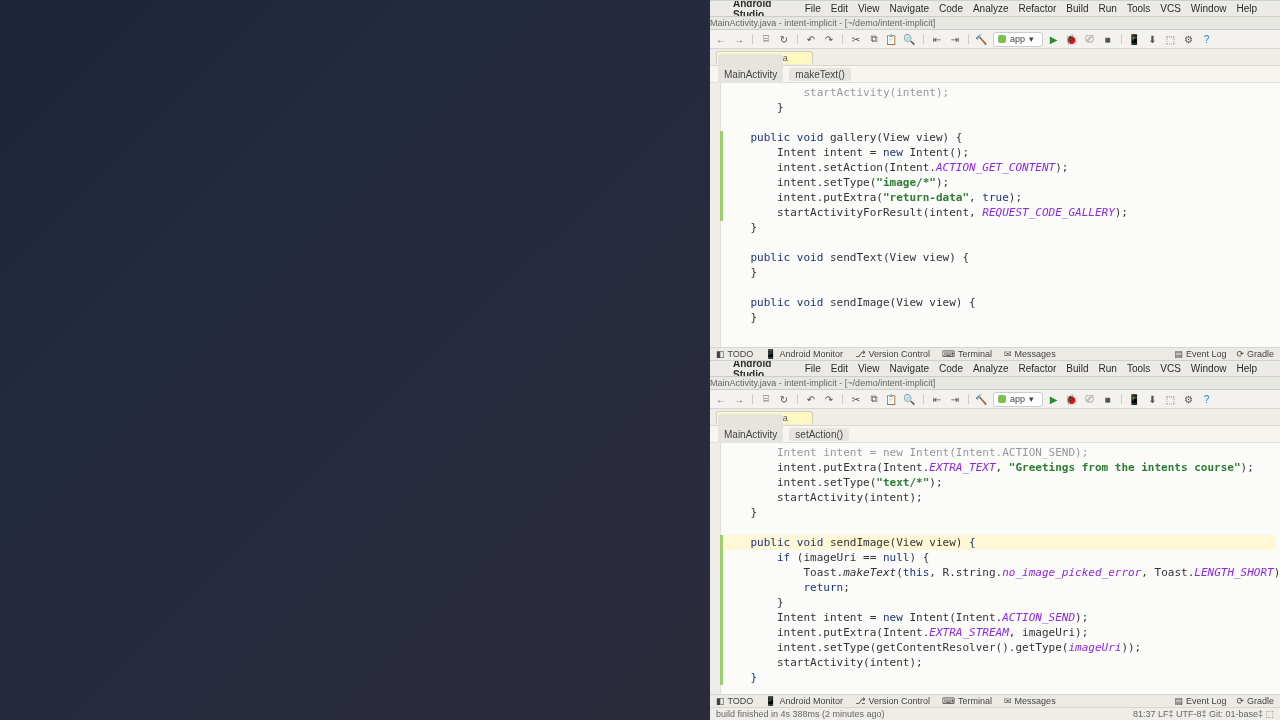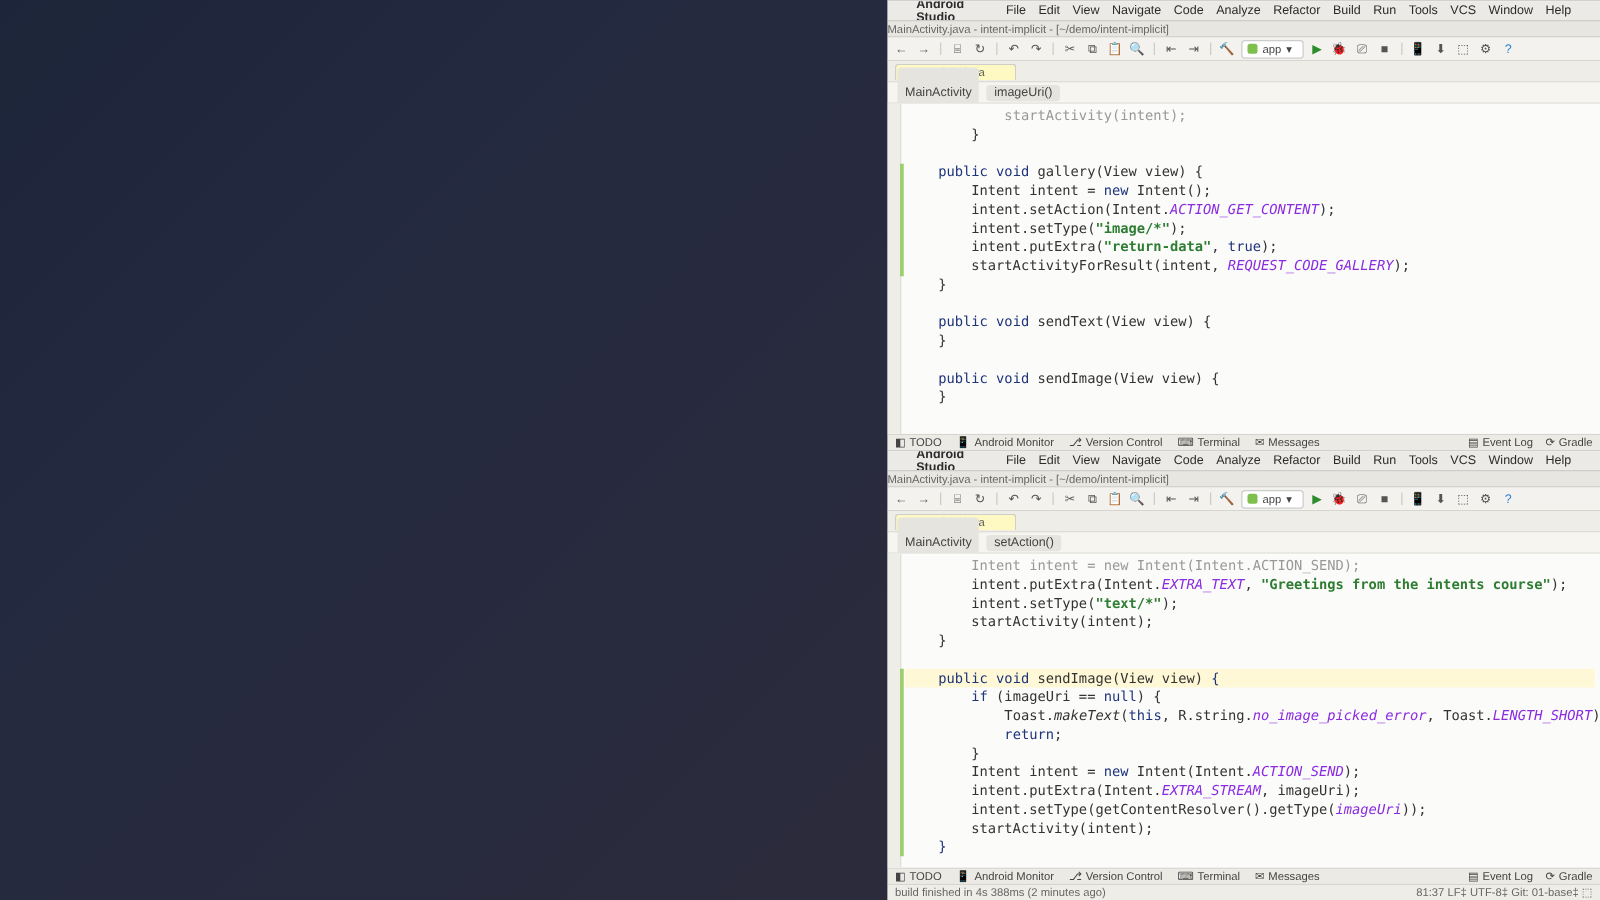--- a/index.html
+++ b/index.html
@@ -99,21 +99,21 @@
         <span class="tbtn">⬇</span>
         <span class="tbtn">⬚</span>
         <span class="tbtn">⚙</span>
         <span class="tbtn" style="color:#2a7fd4;">?</span>
       </div>
       <div class="filetab">
         <span class="tab">Activity.java</span>
       </div>
       <div class="crumb">
         <span class="cls">MainActivity</span>
-        <span class="mth">imageUri()</span>
+        <span class="mth">makeText()</span>
       </div>
       <div class="editor">
         <div class="gutter"></div>
         <div class="greenbar" style="top:48px;height:90px;"></div>
         <div class="code" id="code-top"><div>            <span class="com">startActivity(intent);</span></div><div>        <span>}</span></div><div>&nbsp;</div><div>    <span class="kw">public void </span><span>gallery(View view) {</span></div><div>        <span>Intent intent = </span><span class="kw">new </span><span>Intent();</span></div><div>        <span>intent.setAction(Intent.</span><span class="const">ACTION_GET_CONTENT</span><span>);</span></div><div>        <span>intent.setType(</span><span class="str">"image/*"</span><span>);</span></div><div>        <span>intent.putExtra(</span><span class="str">"return-data"</span><span>, </span><span class="kw">true</span><span>);</span></div><div>        <span>startActivityForResult(intent, </span><span class="const">REQUEST_CODE_GALLERY</span><span>);</span></div><div>    <span>}</span></div><div>&nbsp;</div><div>    <span class="kw">public void </span><span>sendText(View view) {</span></div><div>    <span>}</span></div><div>&nbsp;</div><div>    <span class="kw">public void </span><span>sendImage(View view) {</span></div><div>    <span>}</span></div><div>&nbsp;</div></div>
       </div>
       <div class="toolstrip">
         <span class="tsitem">◧ <span>TODO</span></span>
         <span class="tsitem">📱 <span>Android Monitor</span></span>
         <span class="tsitem">⎇ <span>Version Control</span></span>

